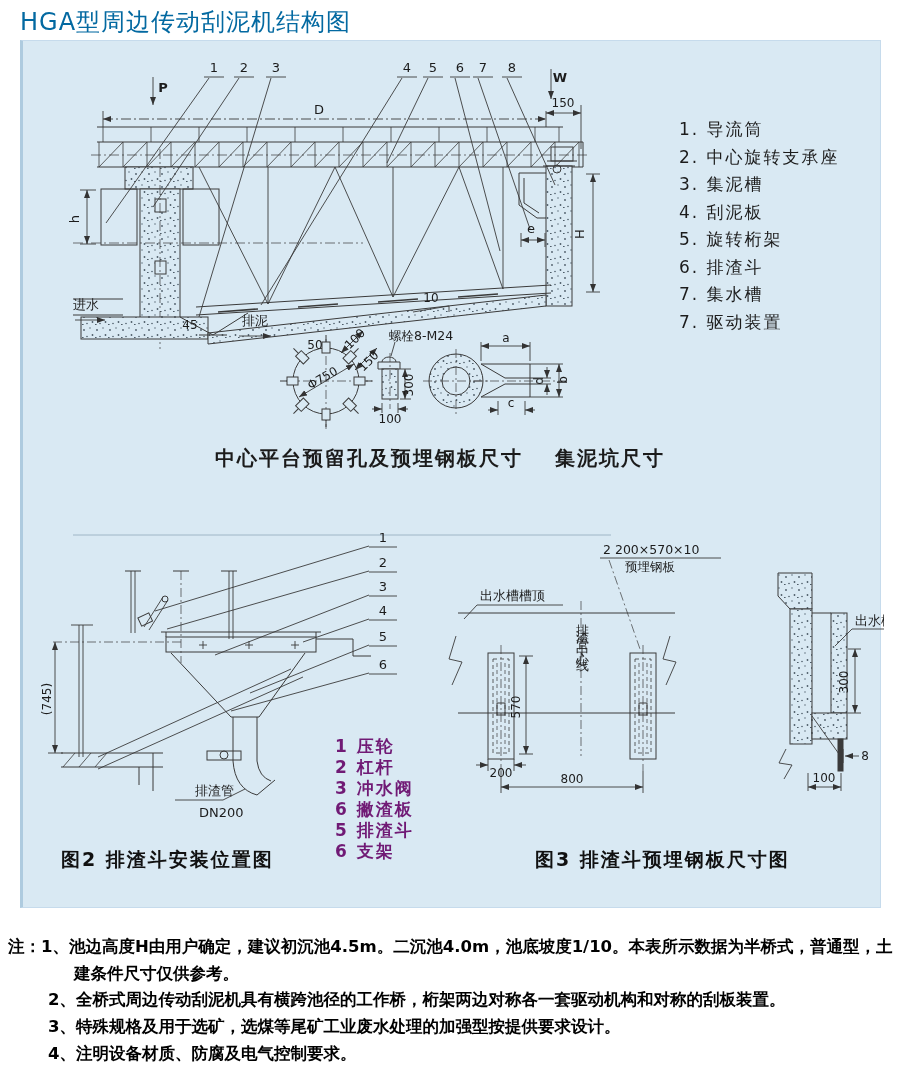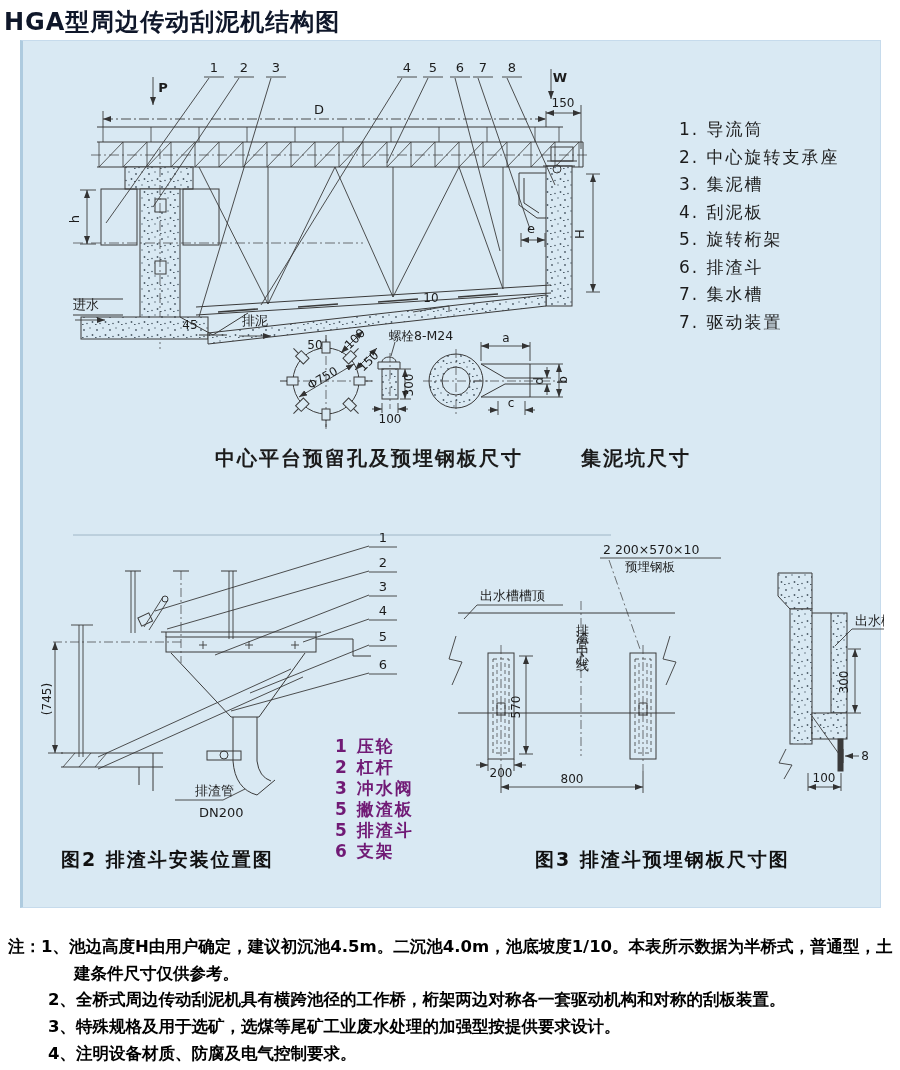--- a/index.html
+++ b/index.html
@@ -1,28 +1,28 @@
 <!DOCTYPE html>
 <html><head>
 <meta charset="utf-8">
 <style>
   html,body{margin:0;padding:0;background:#fff}
   .page{position:relative;width:900px;height:1070px;background:#ffffff;
         font-family:"DejaVu Sans","Liberation Sans",sans-serif;overflow:hidden}
-  .title{position:absolute;left:4px;top:6px;font-size:24px;font-weight:bold;
-         color:#0f172a;letter-spacing:1px}
+  .title{position:absolute;left:20px;top:6px;font-size:24px;font-weight:normal;
+         color:#0369a1;letter-spacing:1px}
   .panel{position:absolute;left:20px;top:40px;width:861px;height:868px;
          background:#d9e9f3;border:1px solid #c6dbec;border-left:3px solid #aecbdf;
          box-sizing:border-box}
   .panel svg{position:absolute;left:0;top:0}
   .legend1{position:absolute;left:656px;top:75px;font-size:17px;color:#1c1c1c;letter-spacing:2px}
   .legend1 div{height:27.5px;line-height:27.5px}
   .cap{position:absolute;color:#1b1b1b;font-weight:600}
   #cap1{left:160px;top:404px;width:340px;text-align:right;font-size:20px;letter-spacing:2px}
-  #cap2{left:532px;top:404px;width:136px;text-align:right;font-size:20px;letter-spacing:2px}
+  #cap2{left:532px;top:404px;width:136px;text-align:left;font-size:20px;letter-spacing:2px}
   .legend2{position:absolute;left:312px;top:695px;font-size:17px;font-weight:600;
            color:#701a75;letter-spacing:2px}
   .legend2 div{height:21px;line-height:21px}
   .figcap{position:absolute;font-size:19px;font-weight:bold;color:#111;letter-spacing:2px}
   #figcap2{left:38px;top:806px}
   #figcap3{left:512px;top:806px}
   .vtext{position:absolute;left:550px;top:572px;height:150px;font-size:13px;color:#222;
          writing-mode:vertical-rl;text-orientation:upright;letter-spacing:7px}
   .notes{position:absolute;left:8px;top:934px;width:888px;font-size:16.5px;
          font-weight:bold;color:#000;line-height:1.62}
@@ -322,21 +322,21 @@
       <div>7. 驱动装置</div>
     </div>
 
     <div class="cap" id="cap1">中心平台预留孔及预埋钢板尺寸</div>
     <div class="cap" id="cap2">集泥坑尺寸</div>
 
     <div class="legend2">
       <div>1 压轮</div>
       <div>2 杠杆</div>
       <div>3 冲水阀</div>
-      <div>5 撇渣板</div>
+      <div>6 撇渣板</div>
       <div>5 排渣斗</div>
       <div>6 支架</div>
     </div>
 
     <div class="vtext">排渣管中心线</div>
 
     <div class="figcap" id="figcap2">图2 排渣斗安装位置图</div>
     <div class="figcap" id="figcap3">图3 排渣斗预埋钢板尺寸图</div>
   </div>
 

